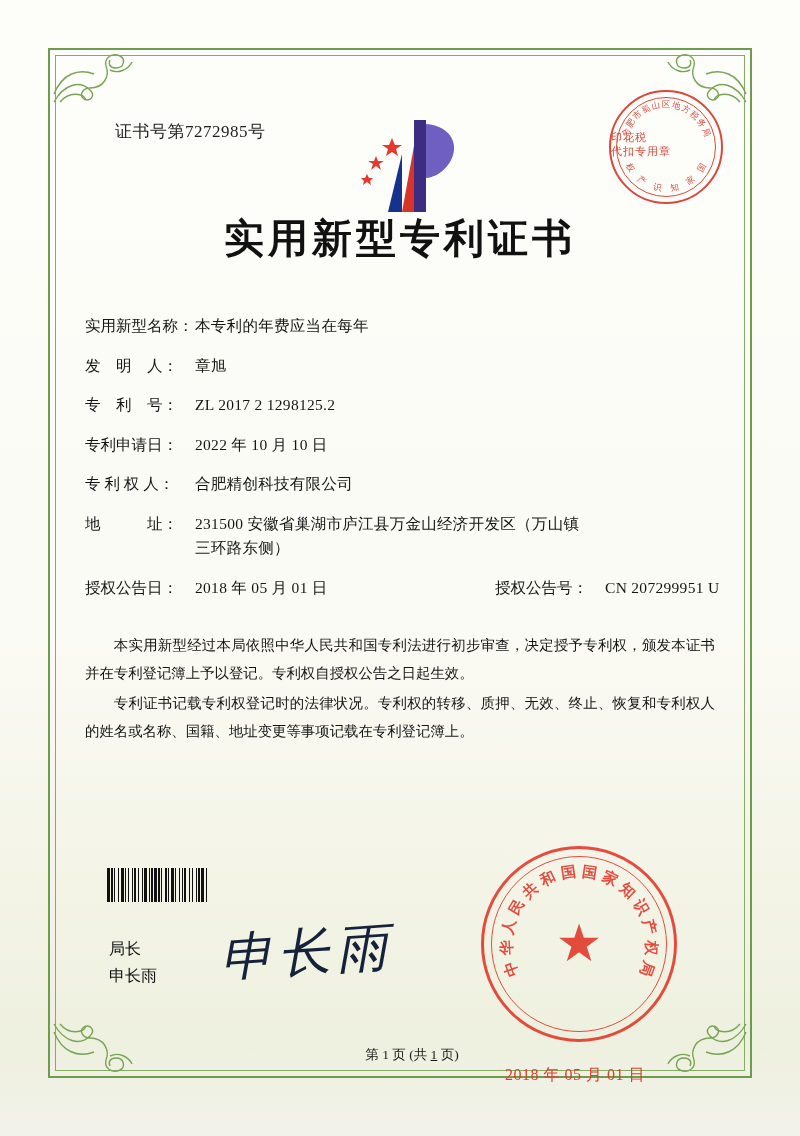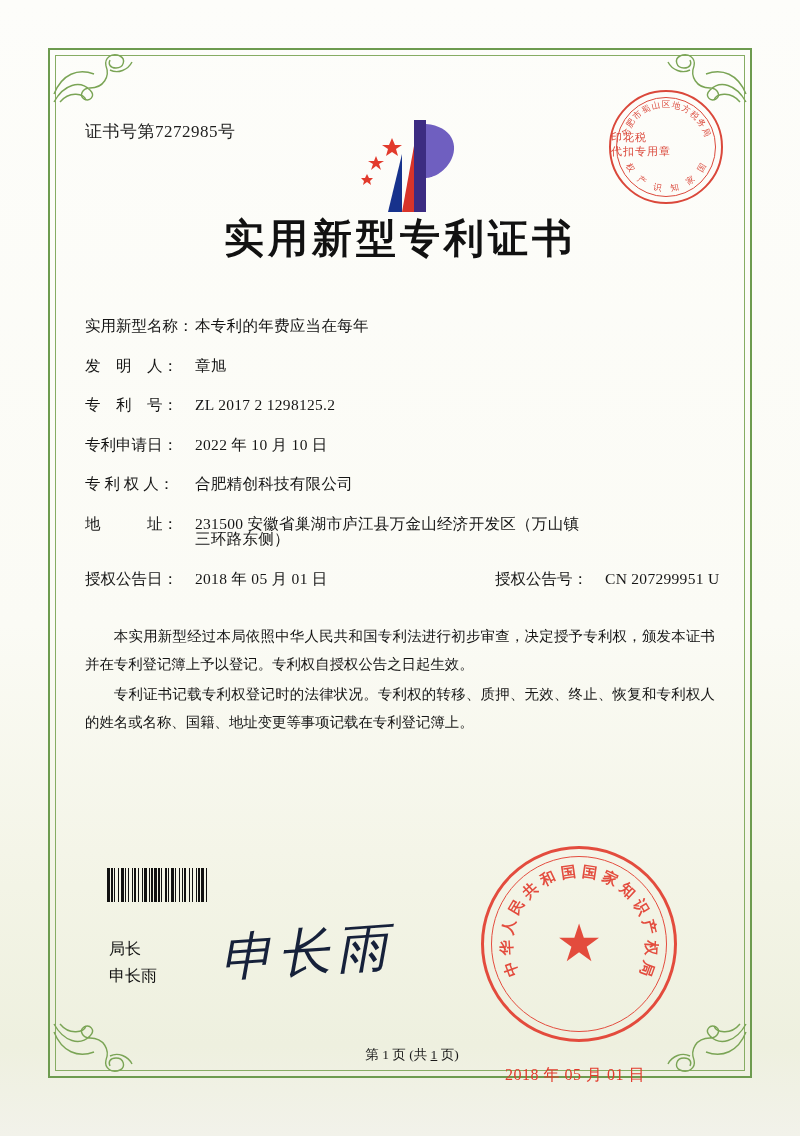--- a/index.html
+++ b/index.html
@@ -58,20 +58,21 @@
     left: 85px;
     top: 90px;
     width: 630px;
   }
 
   .cert-no {
     font-size: 17px;
     color: #1d1d1d;
     letter-spacing: 0.5px;
     margin-top: 30px;
+    margin-left: 30px;
   }
 
   
   .logo {
     position: absolute;
     left: 255px;
     top: 22px;
     width: 140px;
     height: 110px;
   }
@@ -140,21 +141,21 @@
   .flabel {
     width: 110px;
     flex: 0 0 110px;
     letter-spacing: 0px;
     white-space: nowrap;
   }
   .fvalue {
     flex: 1;
     letter-spacing: 0.3px;
   }
-  .fvalue .line2 { display: block; }
+  .fvalue .line2 { display: block; margin-top: 9px; }
   .frow.split .fvalue { flex: 0 0 auto; width: 300px; }
   .frow.split .flabel2 {
     width: 110px;
     flex: 0 0 110px;
     white-space: nowrap;
   }
 
   .body-text {
     margin-top: 36px;
     font-size: 14.4px;

